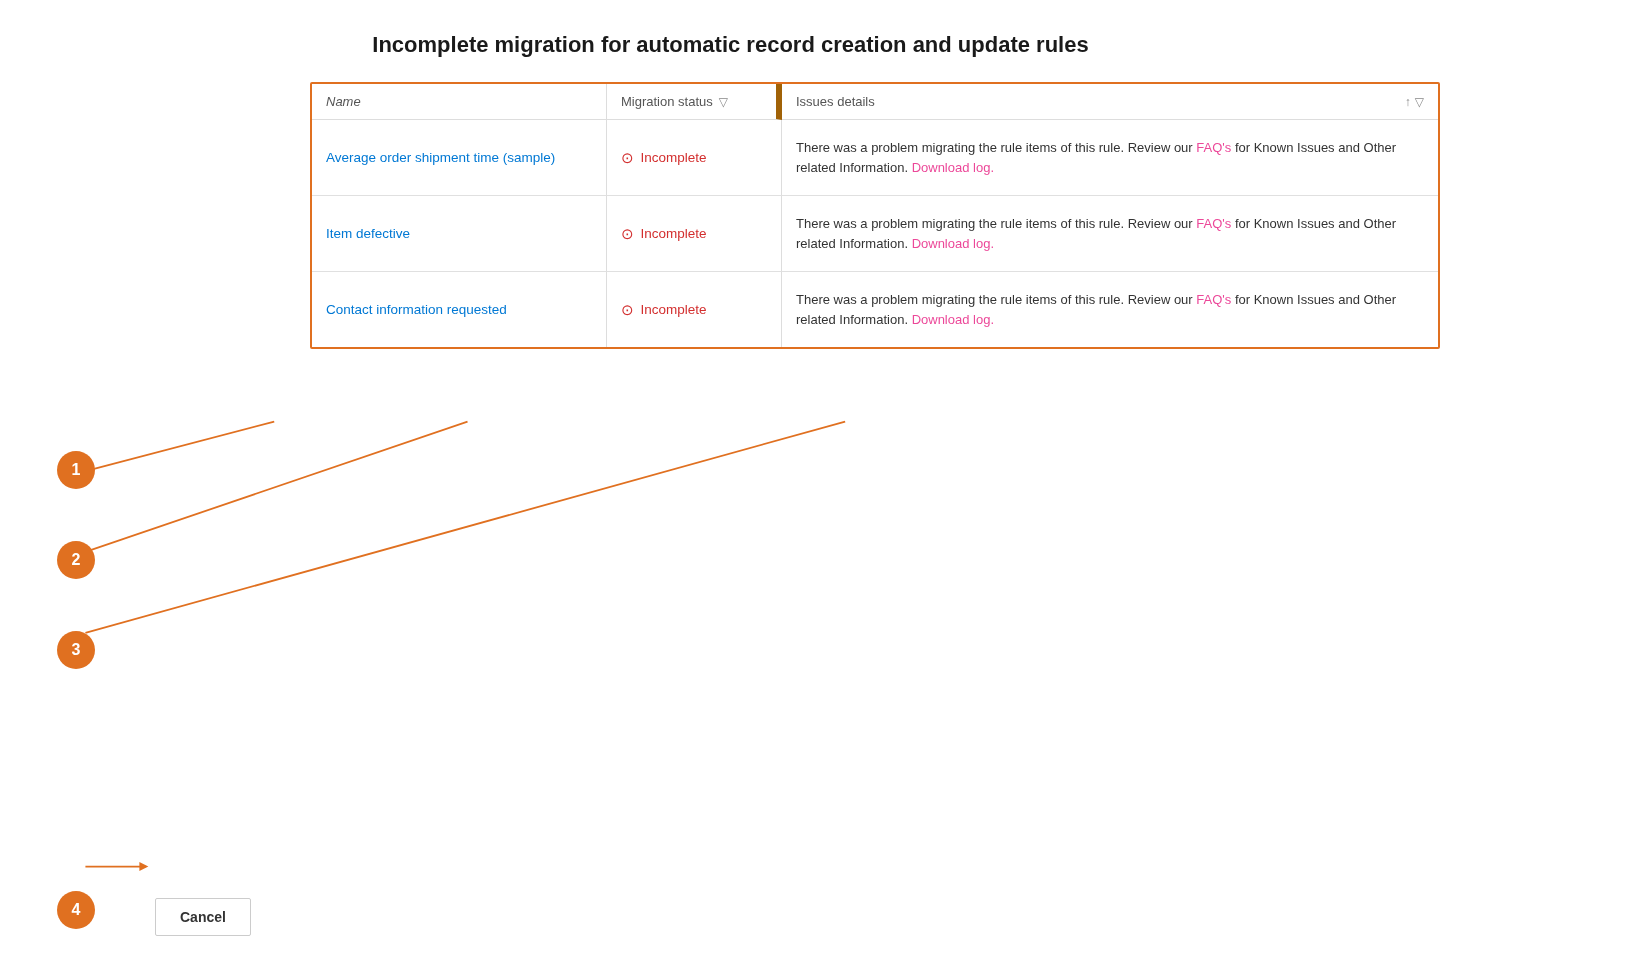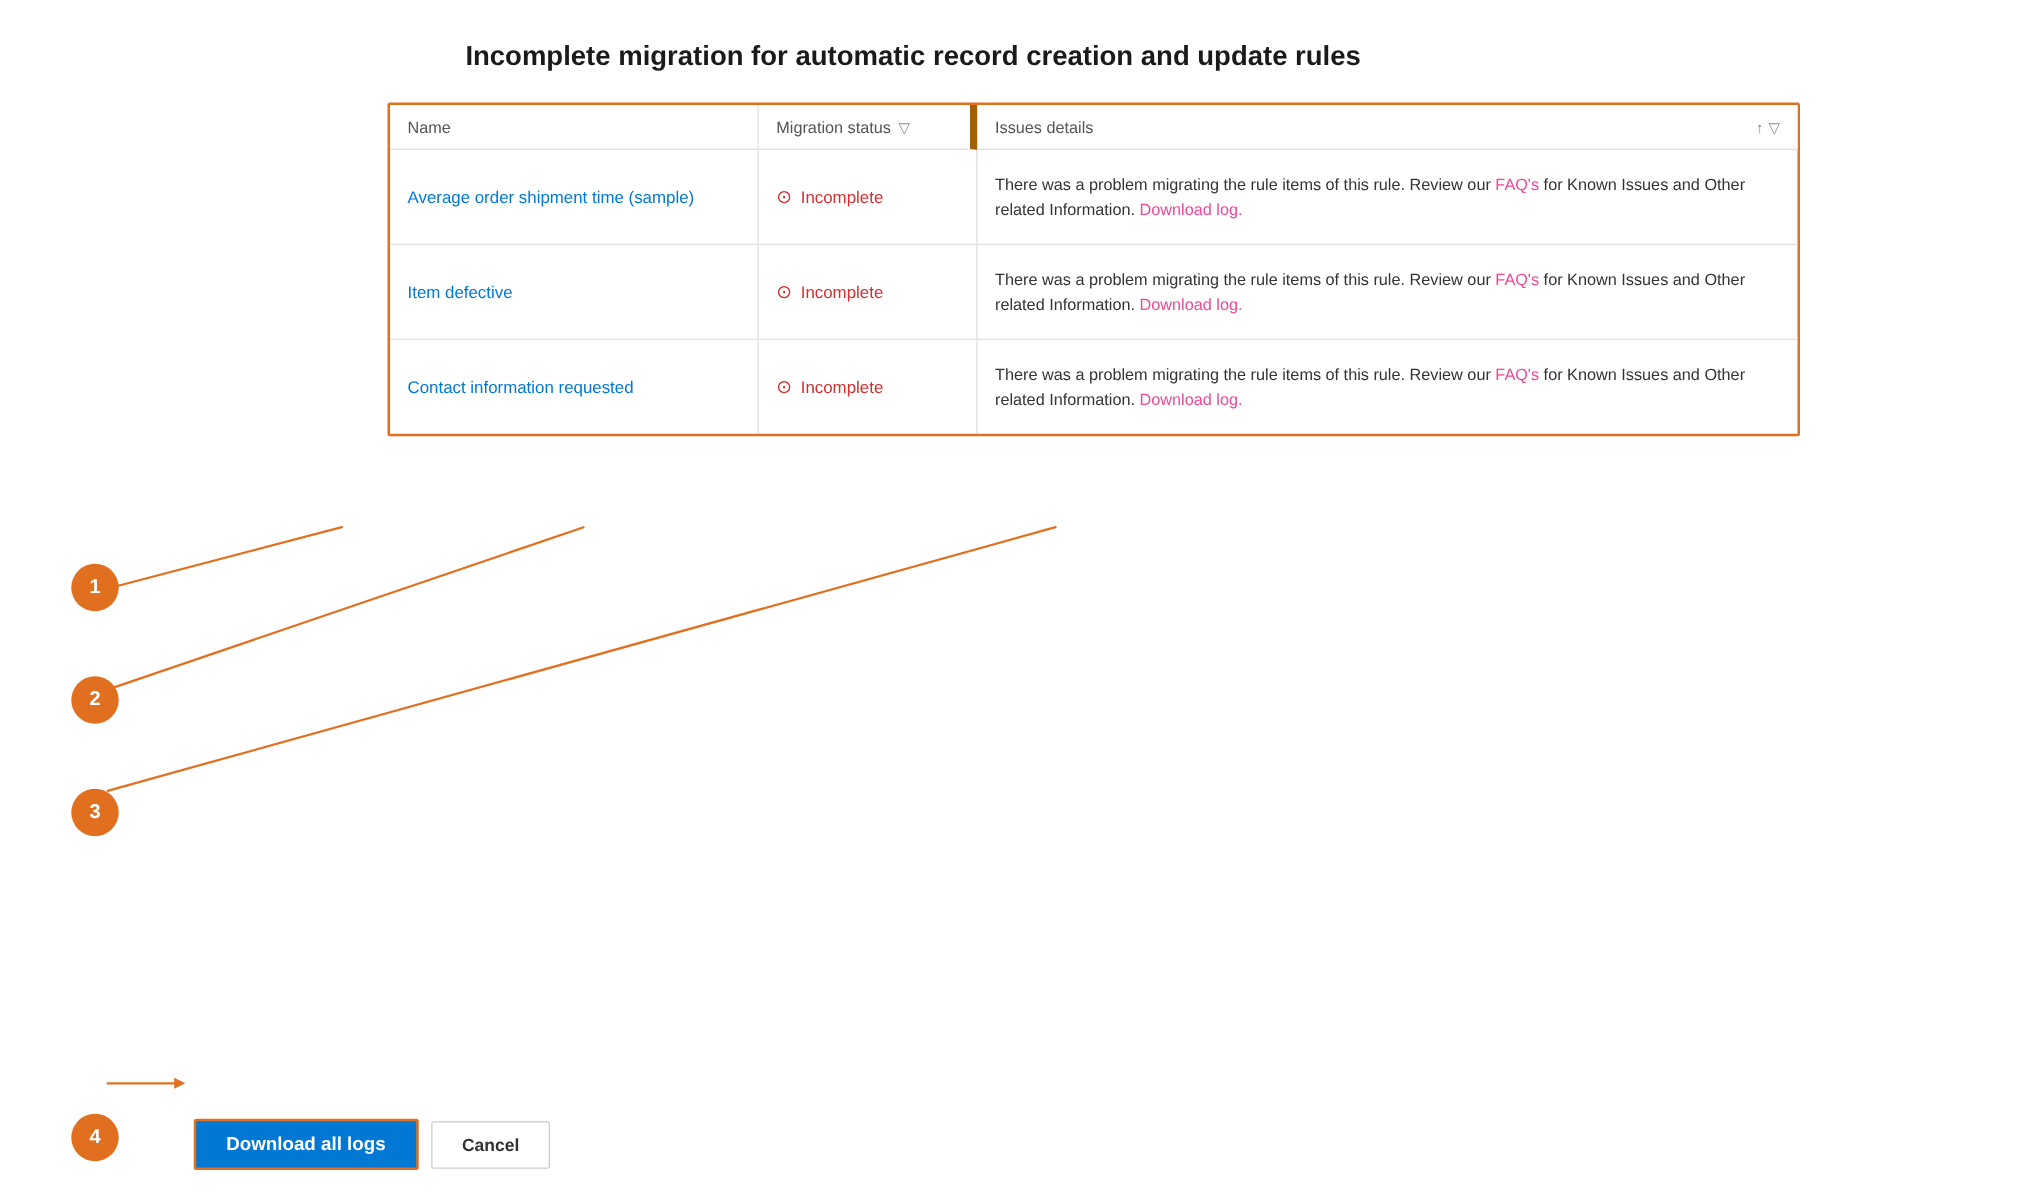--- a/index.html
+++ b/index.html
@@ -34,21 +34,21 @@
     .col-header {
       padding: 10px 14px;
       font-size: 13px;
       color: #555;
       border-bottom: 1px solid #ddd;
       display: flex;
       align-items: center;
       gap: 6px;
       background: #fff;
     }
-    .col-header.name-col { border-right: 1px solid #ddd; }
+    .col-header.name-col { border-right: 1px solid #ddd; font-style: italic; }
     .col-header.status-col { border-right: 6px solid #a16207; }
     .col-header.problem-col { justify-content: space-between; }
     .filter-icon {
       color: #888;
       font-size: 12px;
     }
     .sort-icons {
       display: flex;
       gap: 4px;
       color: #888;
@@ -241,17 +241,16 @@
 
   <div class="annotation-bubble" style="left: 57px; top: 631px;">
     <span>3</span>
   </div>
 
   <div class="annotation-bubble" style="left: 57px; top: 891px;">
     <span>4</span>
   </div>
 
   <div class="button-row" style="margin-top: 40px; margin-left: 155px; position: absolute; bottom: 24px; left: 0;">
-    <button class="btn-primary">Download all logs</button>
     <button class="btn-secondary">Cancel</button>
   </div>
 
 </div>
 
 </body></html>

